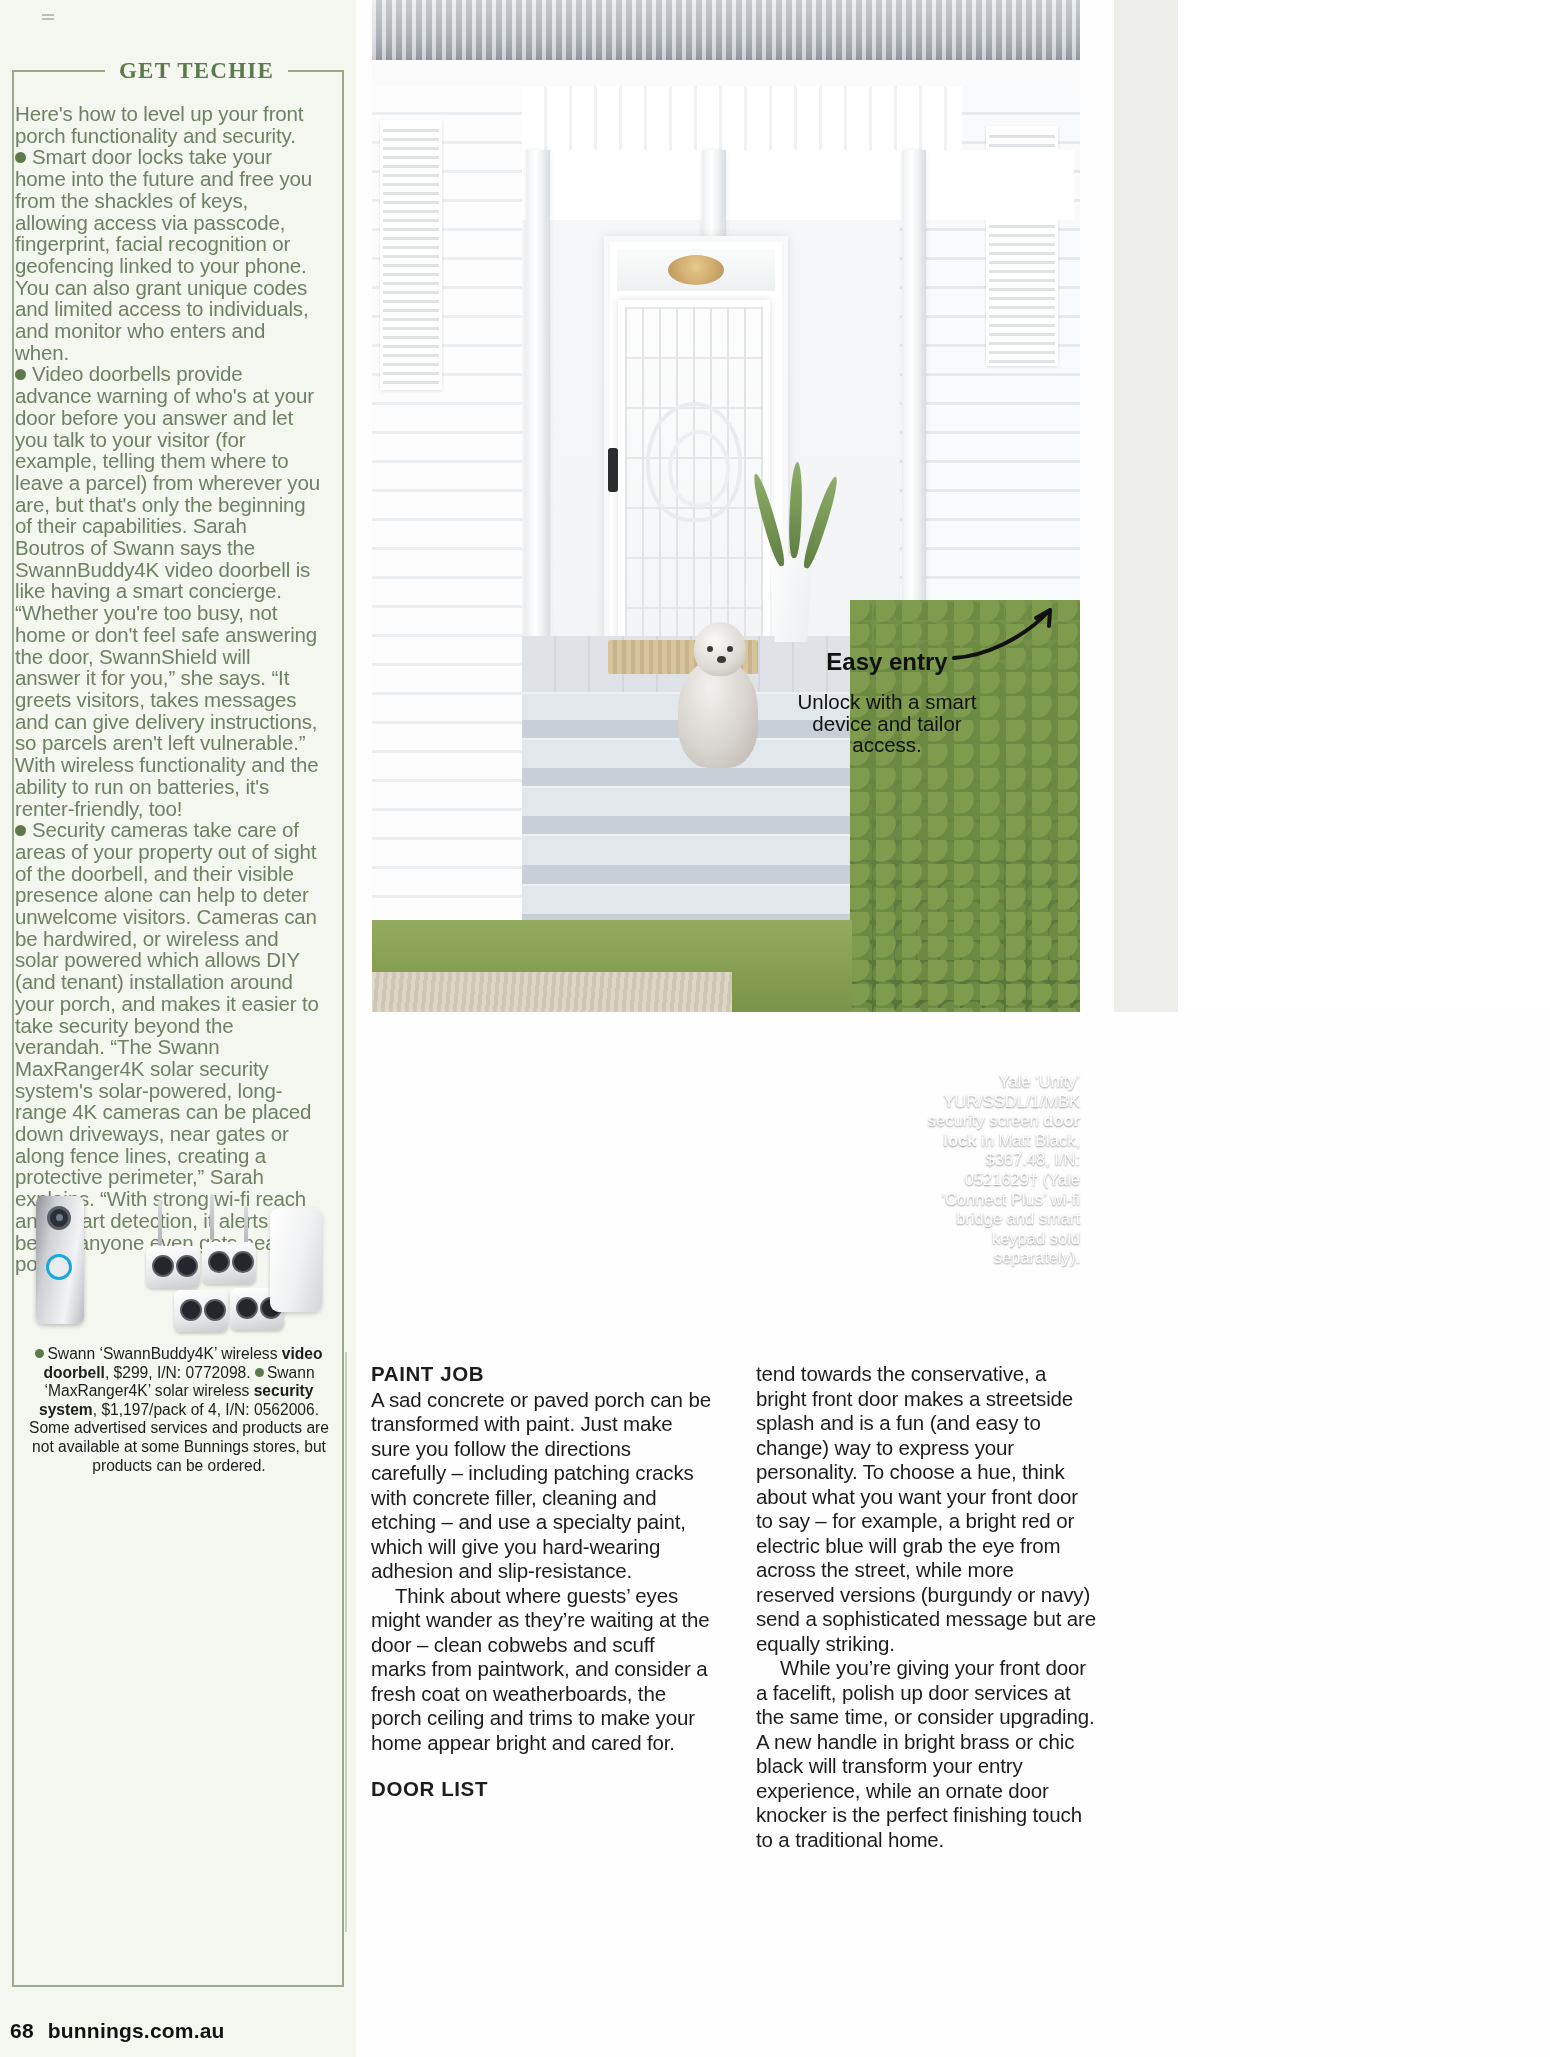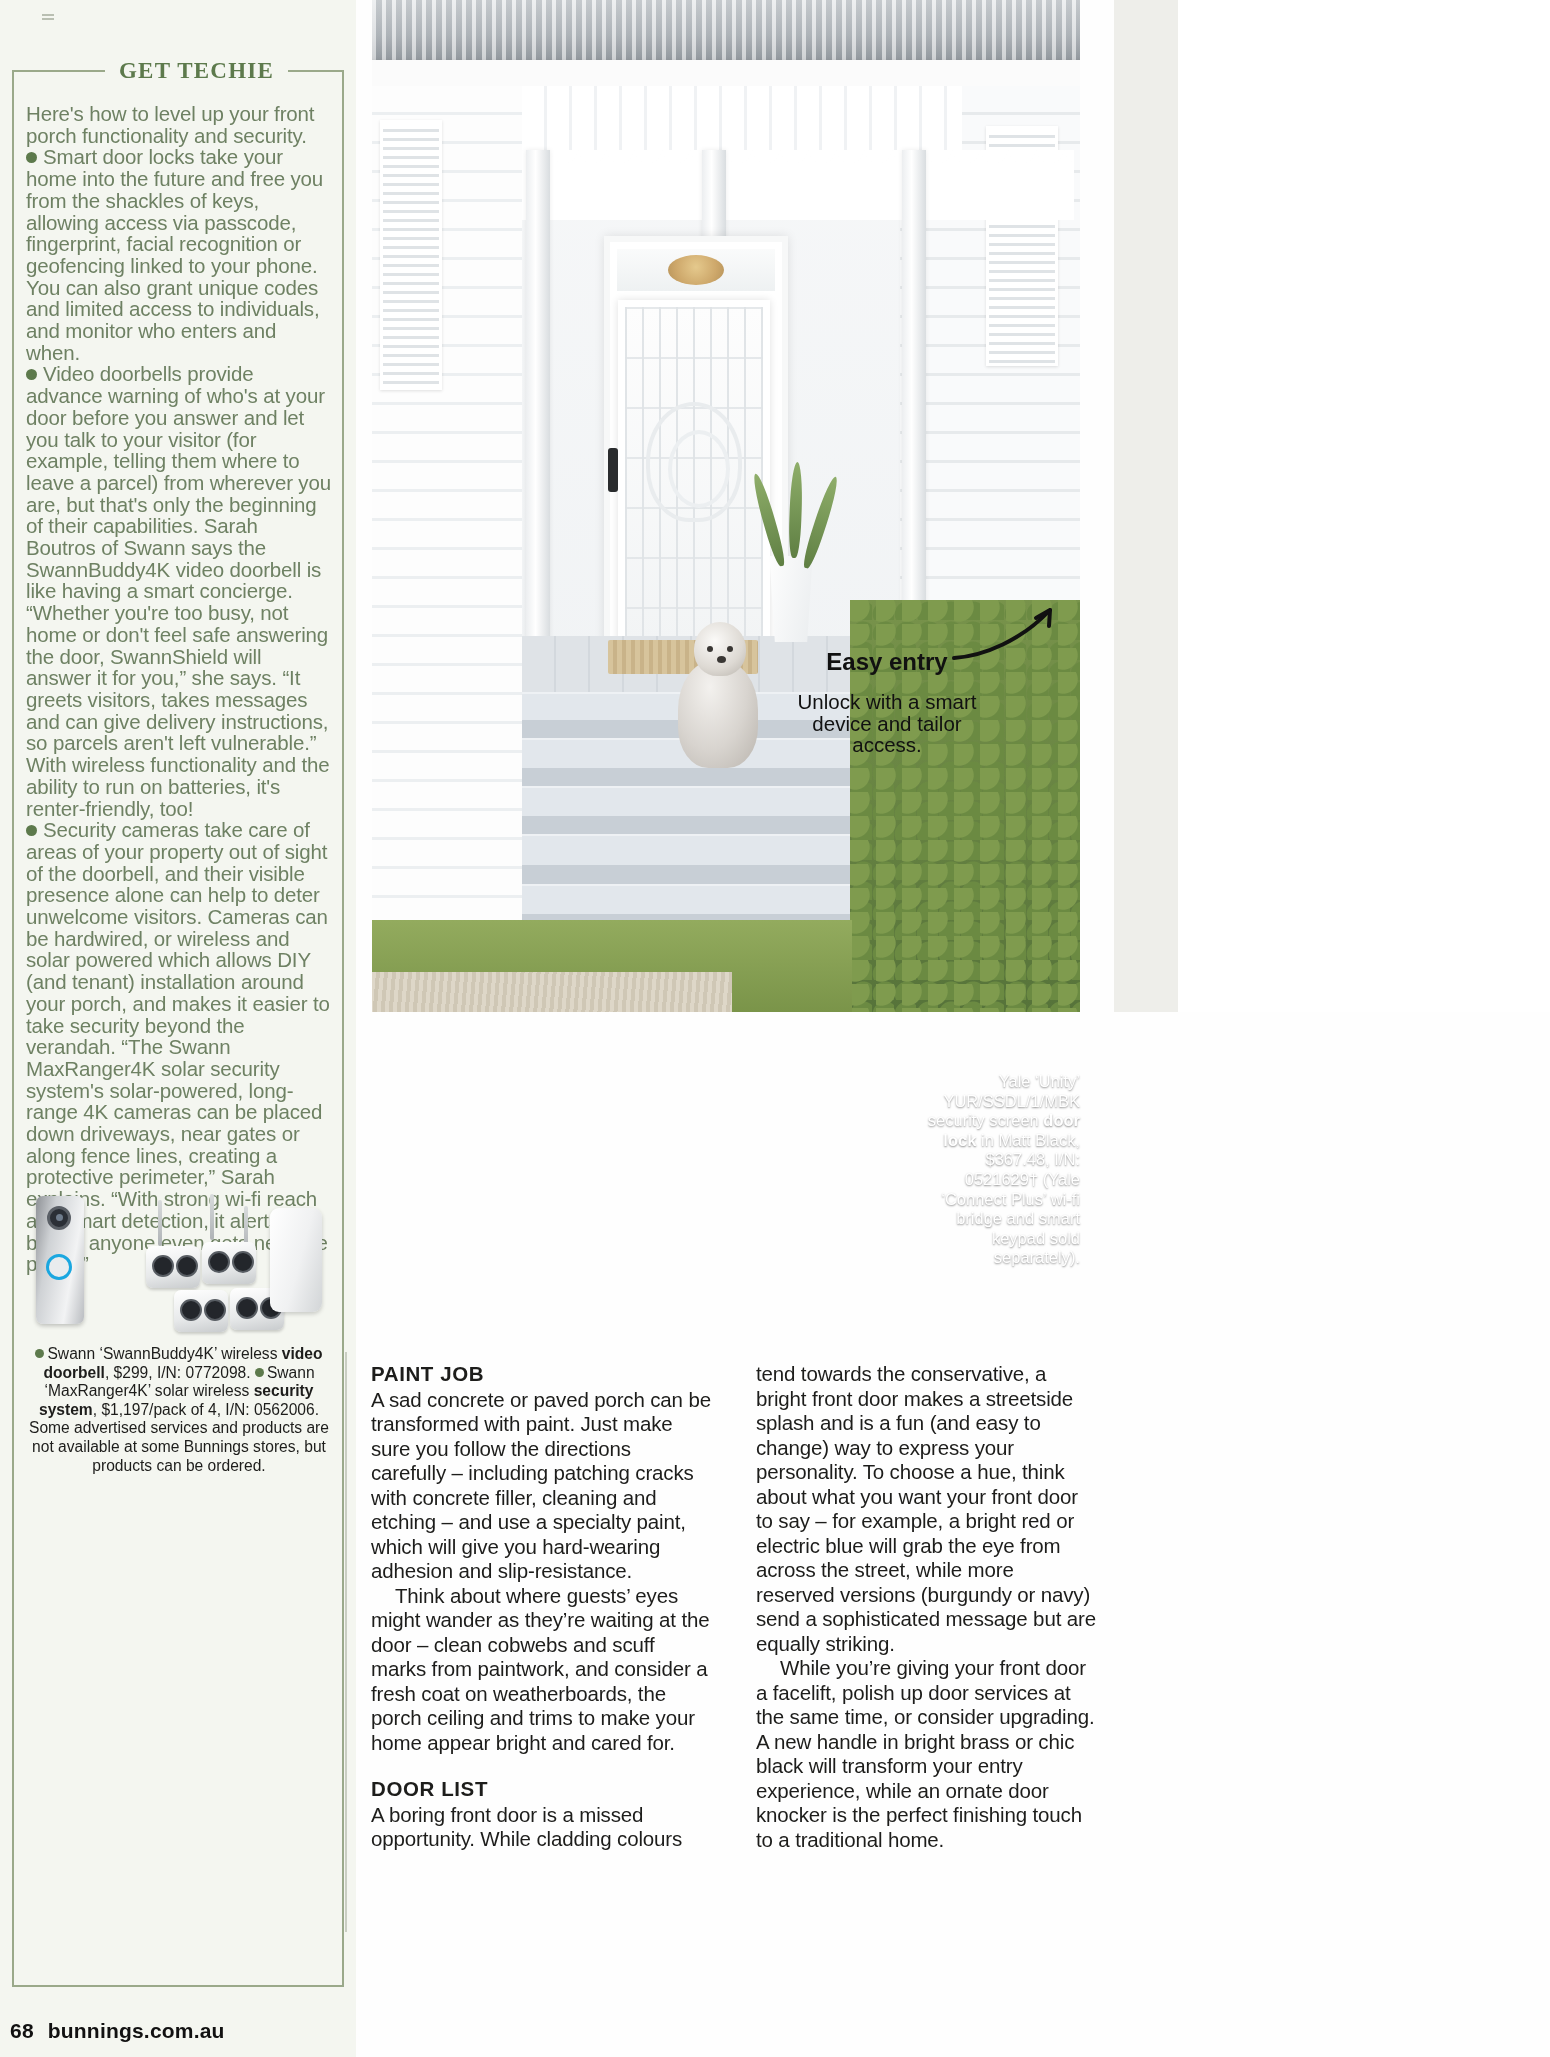--- a/index.html
+++ b/index.html
@@ -26,21 +26,21 @@
     background: #9aa98a;
   }
   .section-title {
     position: absolute; left: 105px; top: 58px;
     background: #f4f6f0; padding: 0 14px;
     color: #5d7a4c; font-weight: bold; font-size: 23px;
     letter-spacing: 1.2px;
     font-family: Liberation Serif, serif;
   }
   .sidebar-body {
-    position: absolute; left: 26px; top: 103px; width: 305px;
+    position: absolute; left: 15px; top: 103px; width: 305px;
     color: #6e8163;
     font-size: 20.5px; line-height: 21.7px;
     letter-spacing: -0.15px;
   }
   .sidebar-body p { margin: 0; }
   .bullet {
     display: inline-block; width: 11px; height: 11px; border-radius: 50%;
     background: #5d7a4c; margin-right: 6px; vertical-align: 1px;
   }
 
@@ -435,21 +435,20 @@
   <div class="right-edge"></div>
 
   <div class="col-rule"></div>
 
   <div class="col col-1">
     <h3>PAINT JOB</h3>
     <p>A sad concrete or paved porch can be transformed with paint. Just make sure you follow the directions carefully – including patching cracks with concrete filler, cleaning and etching – and use a specialty paint, which will give you hard-wearing adhesion and slip-resistance.</p>
     <p class="indent">Think about where guests’ eyes might wander as they’re waiting at the door – clean cobwebs and scuff marks from paintwork, and consider a fresh coat on weatherboards, the porch ceiling and trims to make your home appear bright and cared for.</p>
     <div class="sp"></div>
     <h3>DOOR LIST</h3>
-    <p>A boring front door is a missed opportunity. While cladding colours</p>
   </div>
 
   <div class="col col-2">
     <p>tend towards the conservative, a bright front door makes a streetside splash and is a fun (and easy to change) way to express your personality. To choose a hue, think about what you want your front door to say – for example, a bright red or electric blue will grab the eye from across the street, while more reserved versions (burgundy or navy) send a sophisticated message but are equally striking.</p>
     <p class="indent">While you’re giving your front door a facelift, polish up door services at the same time, or consider upgrading. A new handle in bright brass or chic black will transform your entry experience, while an ornate door knocker is the perfect finishing touch to a traditional home.</p>
   </div>
 
   <div class="credit-wrap">
     
   </div>

